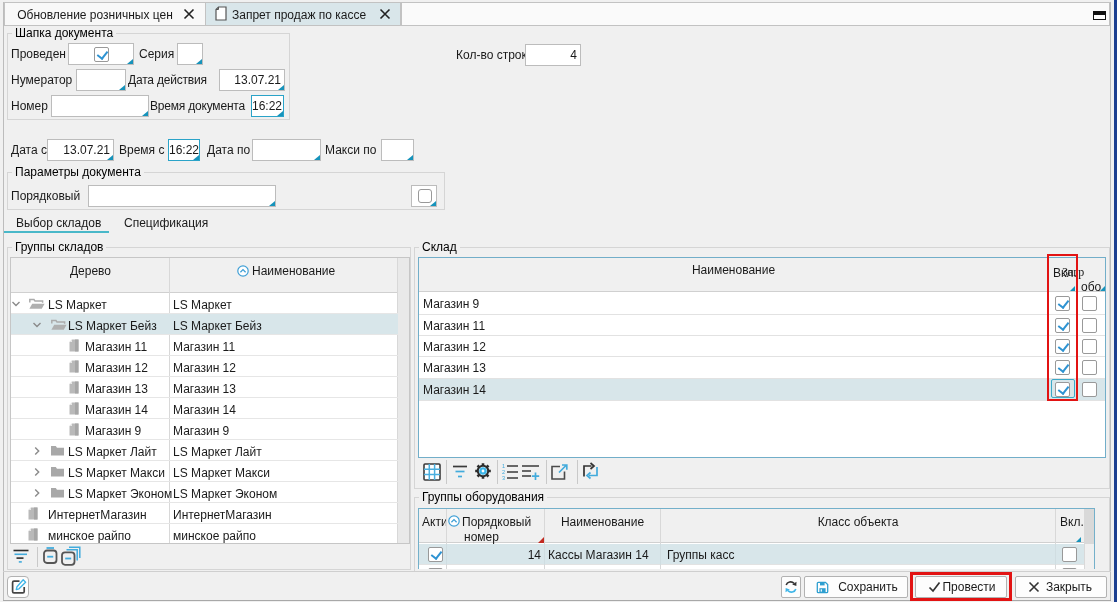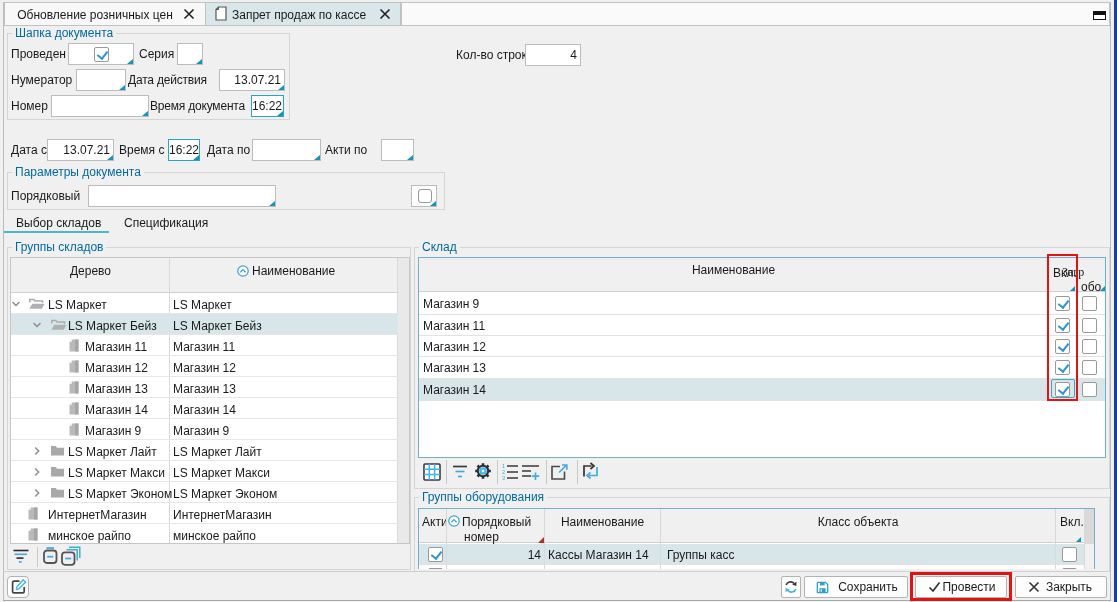--- a/index.html
+++ b/index.html
@@ -2,21 +2,21 @@
 <html><head>
 <meta charset="utf-8">
 <style>
 * { margin:0; padding:0; box-sizing:border-box; }
 html,body { width:1117px; height:602px; overflow:hidden; }
 body { font-family:"Liberation Sans", sans-serif; font-size:12px; color:#1a1a1a; background:#f0f0f0; position:relative; }
 #app { position:absolute; left:0; top:0; width:1117px; height:602px; background:#f0f0f0; }
 .abs { position:absolute; }
 
 .gbox { position:absolute; border:1px solid #d5d5d5; }
-.gbox > .lbl { position:absolute; top:-8px; left:4px; background:#f0f0f0; padding:0 3px; color:#0369a1; font-size:12px; line-height:15px; white-space:nowrap; }
+.gbox > .lbl { position:absolute; top:-8px; left:4px; background:#f0f0f0; padding:0 3px; color:#000000; font-size:12px; line-height:15px; white-space:nowrap; }
 
 .ed { position:absolute; background:#fff; border:1px solid #bcbcbc; height:22px; line-height:20px; font-size:12px; }
 .ed.teal { border-color:#2aa3c8; }
 .ed.r { text-align:right; padding-right:3px; }
 .tri { position:absolute; right:0; bottom:0; width:0; height:0; border-left:6px solid transparent; border-bottom:5px solid #1693bb; }
 .lab { position:absolute; height:22px; line-height:22px; white-space:nowrap; color:#1a1a1a; }
 
 .cb { position:absolute; width:15px; height:15px; background:#fff; border:1px solid #999; border-radius:2px; }
 .cb.on::after { content:""; position:absolute; left:3.5px; top:0.5px; width:5px; height:8px; border-right:2px solid #2e93d2; border-bottom:2px solid #2e93d2; transform:rotate(38deg); }
 
@@ -84,21 +84,21 @@
   <div class="ed r" style="left:525px; top:44px; width:56px;">4</div>
 
   <div class="lab" style="left:11px; top:139px;">Дата с</div>
   <div class="ed r" style="left:47px; top:139px; width:67px;">13.07.21<span class="tri"></span></div>
   <div class="lab" style="left:119px; top:139px;">Время с</div>
   <div class="ed teal r" style="left:168px; top:139px; width:32px;">16:22<span class="tri"></span></div>
   <div class="lab" style="left:207px; top:139px;">Дата по</div>
   <div class="ed" style="left:252px; top:139px; width:69px;">
       <span class="tri"></span>
     </div>
-  <div class="lab" style="left:325px; top:139px;">Акти по</div>
+  <div class="lab" style="left:325px; top:139px;">Макси по</div>
   <div class="ed" style="left:381px; top:139px; width:33px;">
       <span class="tri"></span>
     </div>
 
   <div class="gbox" style="left:7px; top:172px; width:438px; height:38px;">
       <span class="lbl">Параметры документа</span>
     </div>
   <div class="lab" style="left:11px; top:185px;">Порядковый</div>
   <div class="ed" style="left:88px; top:185px; width:188px;">
       <span class="tri"></span>

